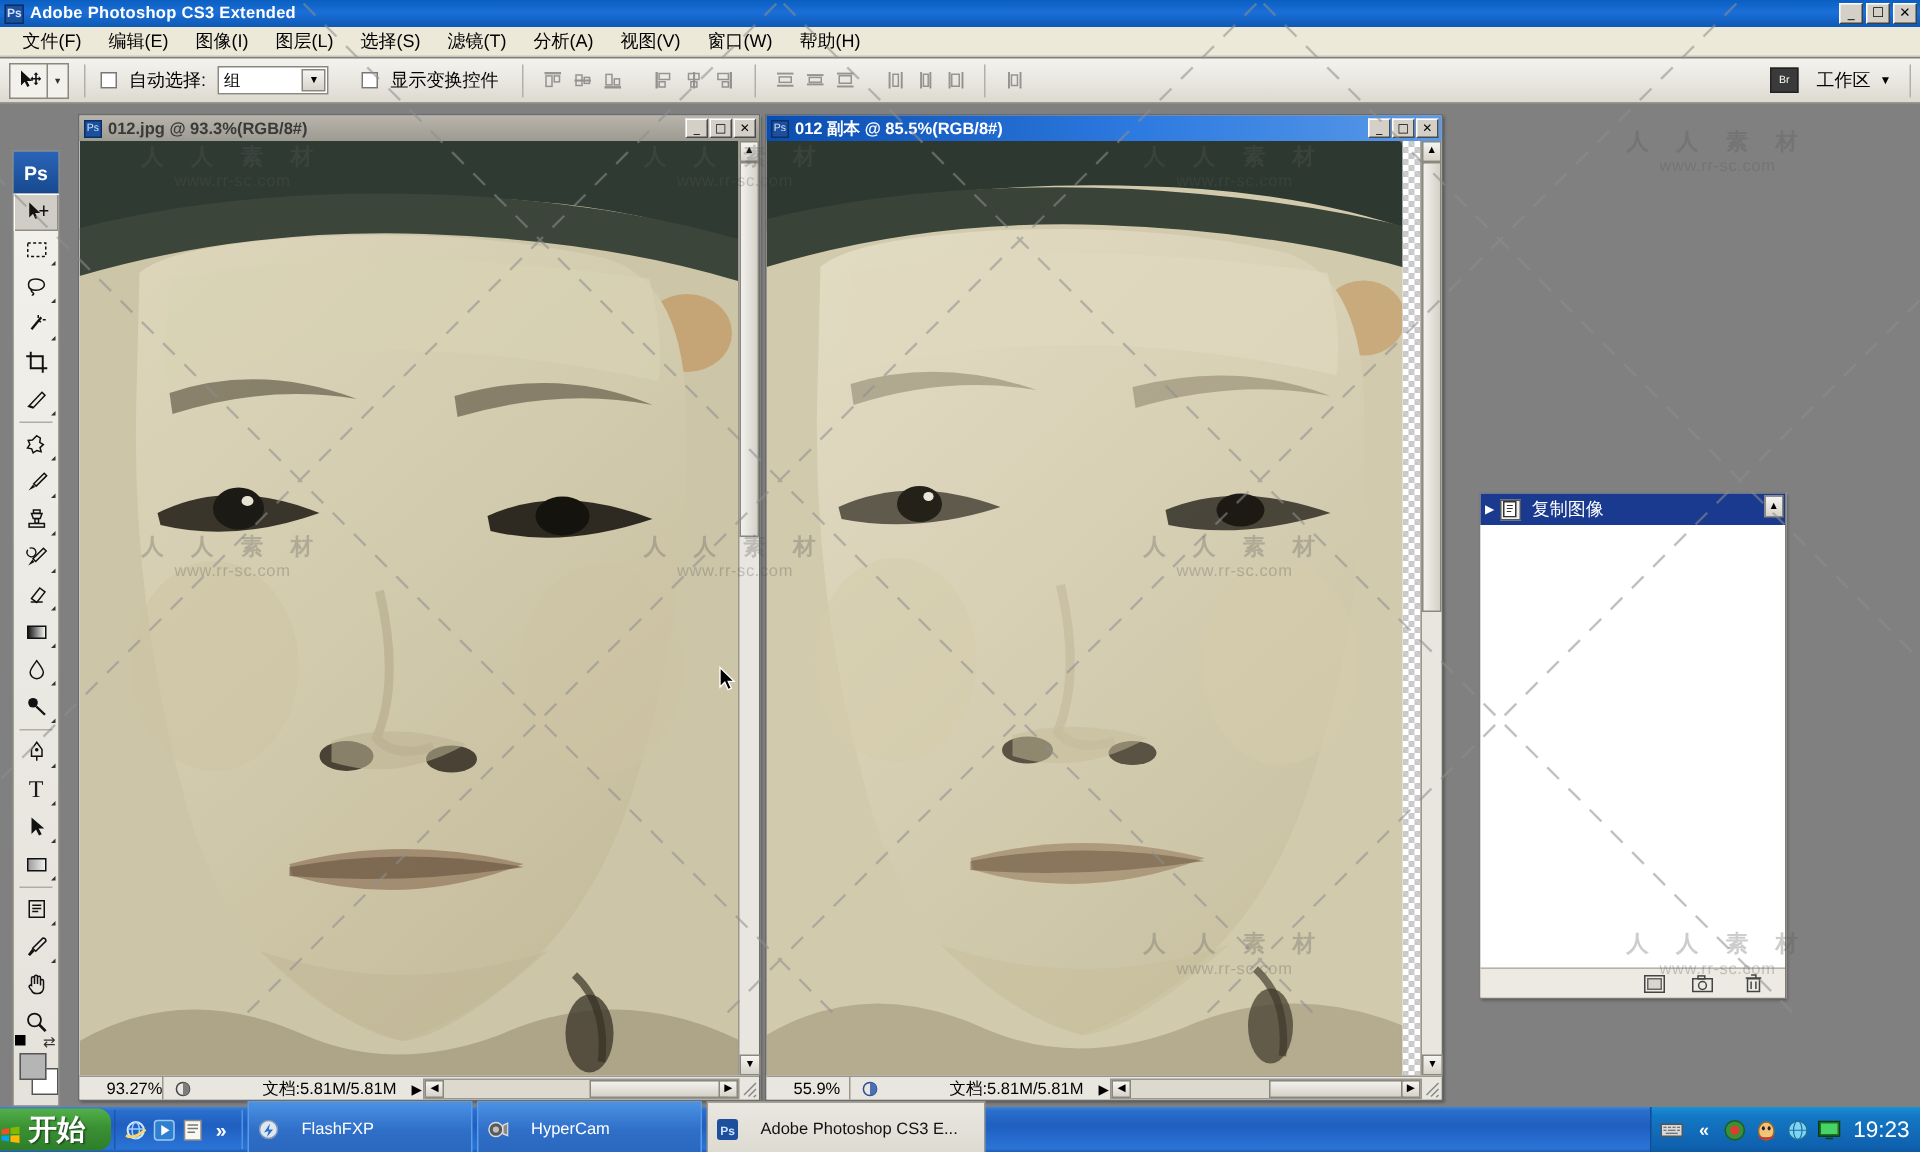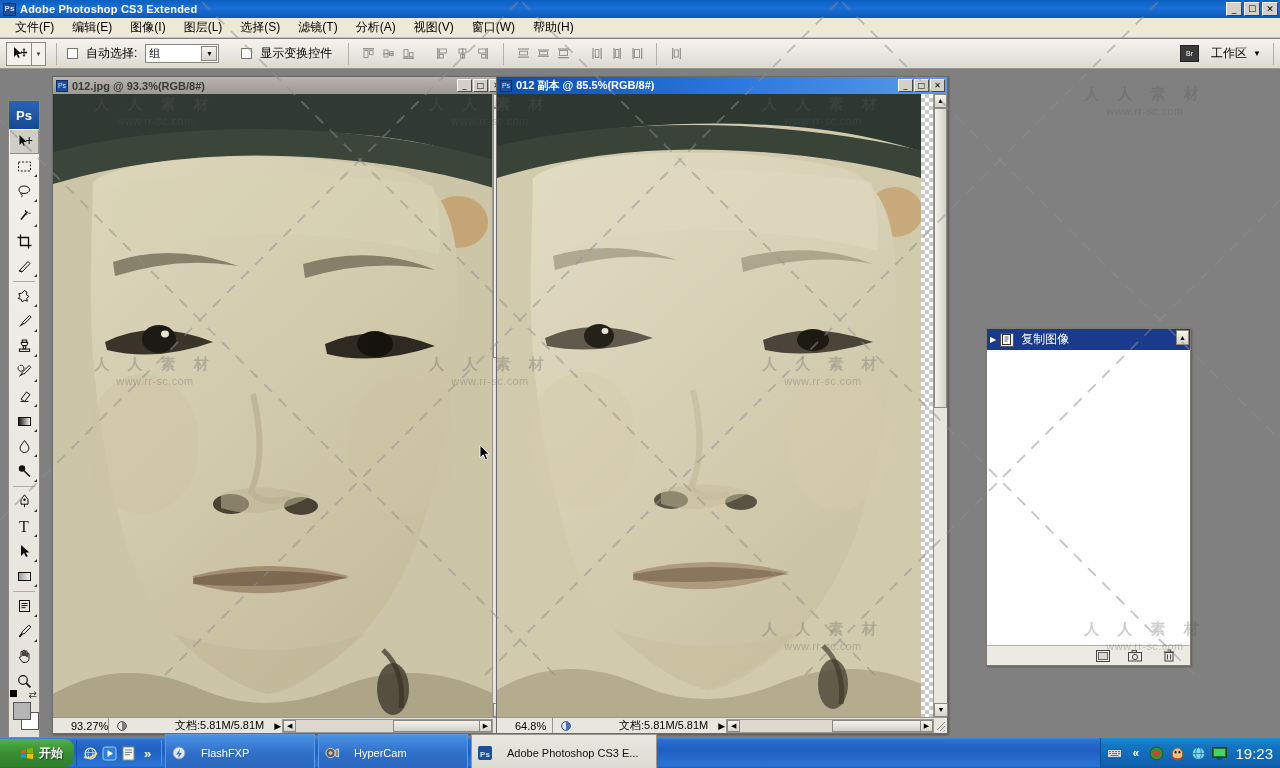--- a/index.html
+++ b/index.html
@@ -214,22 +214,22 @@
 
   
   #taskbar {
     position:absolute; left:0; bottom:0; width:1280px; height:30px;
     background:linear-gradient(180deg,#3a83dd 0%,#2b6fcd 8%,#1f5fc0 40%,#2a74d6 92%,#1d5bb8 100%);
     display:flex; align-items:center;
   }
   #start {
     height:28px; min-width:74px; margin:1px 2px 1px 0;
     background:linear-gradient(180deg,#53b04a,#3a9133 45%,#2e7d2a);
-    border-radius:0 9px 9px 0; color:#fff; font-weight:bold; font-size:12px;
-    display:flex; align-items:center; gap:5px; padding:0 10px 0 20px;
+    border-radius:0 9px 9px 0; color:#fff; font-weight:bold; font-size:19px;
+    display:flex; align-items:center; gap:5px; padding:0 10px 0 0;
     text-shadow:1px 1px 1px rgba(0,0,0,.5);
   }
   #start .flag { width:14px; height:13px; position:relative; }
   #qlaunch {
     display:flex; align-items:center; gap:4px; padding:0 6px;
     border-left:1px solid #1a56ab; border-right:1px solid #4f94e6; height:26px;
   }
   #qlaunch .qi { width:15px; height:15px; display:flex; align-items:center; justify-content:center; }
   .tb-item {
     height:39px; min-width:150px; max-width:190px; margin-left:3px;
@@ -693,21 +693,21 @@
         <div class="hbtn" style="position:absolute; right:0">▶</div>
       </div>
       <div class="grip">
         <svg width="12" height="14" viewBox="0 0 12 14">
             <path d="M10 3 L2 11 M10 7 L5 12 M10 11 L8.5 12.5" stroke="#888" stroke-width="1"></path>
           </svg>
       </div>
     </div>
   </div>
 
-  <div class="doc" style="left:496px; top:76px; width:452px; height:658px;">
+  <div class="doc" style="left:510px; top:76px; width:452px; height:658px;">
     <div class="doc-title active">
       <div class="dicon">Ps</div>
       <div class="dtxt">012 副本 @ 85.5%(RGB/8#)</div>
       <div class="dbtns">
         <div class="dbtn">_</div>
         <div class="dbtn">□</div>
         <div class="dbtn">✕</div>
       </div>
     </div>
     <div class="canvas-wrap" style="position:absolute; left:0; top:17px; right:14px; bottom:16px; background:#7f7f7f">
@@ -751,21 +751,21 @@
           linear-gradient(45deg,#c8c8c8 25%,transparent 25%,transparent 75%,#c8c8c8 75%),
           linear-gradient(45deg,#c8c8c8 25%,#fff 25%,#fff 75%,#c8c8c8 75%);
         background-size:8px 8px; background-position:0 0,4px 4px;"></div>
     </div>
     <div class="vscroll">
       <div class="sbtn">▲</div>
       <div class="thumb" style="top:14px; height:300px;"></div>
       <div class="sbtn" style="position:absolute; bottom:0; width:14px">▼</div>
     </div>
     <div class="doc-status">
-      <div class="zoom">64.8%</div>
+      <div class="zoom">55.9%</div>
       <div class="eye">
         <svg width="14" height="12" viewBox="0 0 14 12">
             <circle cx="7" cy="6" r="4.4" fill="none" stroke="#2a4a9a"></circle>
             <path d="M7 1.6 A4.4 4.4 0 0 1 7 10.4 Z" fill="#4a6fb5"></path>
           </svg>
       </div>
       <div class="docsize">文档:5.81M/5.81M</div>
       <div class="tri">▶</div>
       <div class="hscroll">
         <div class="hbtn">◀</div>

